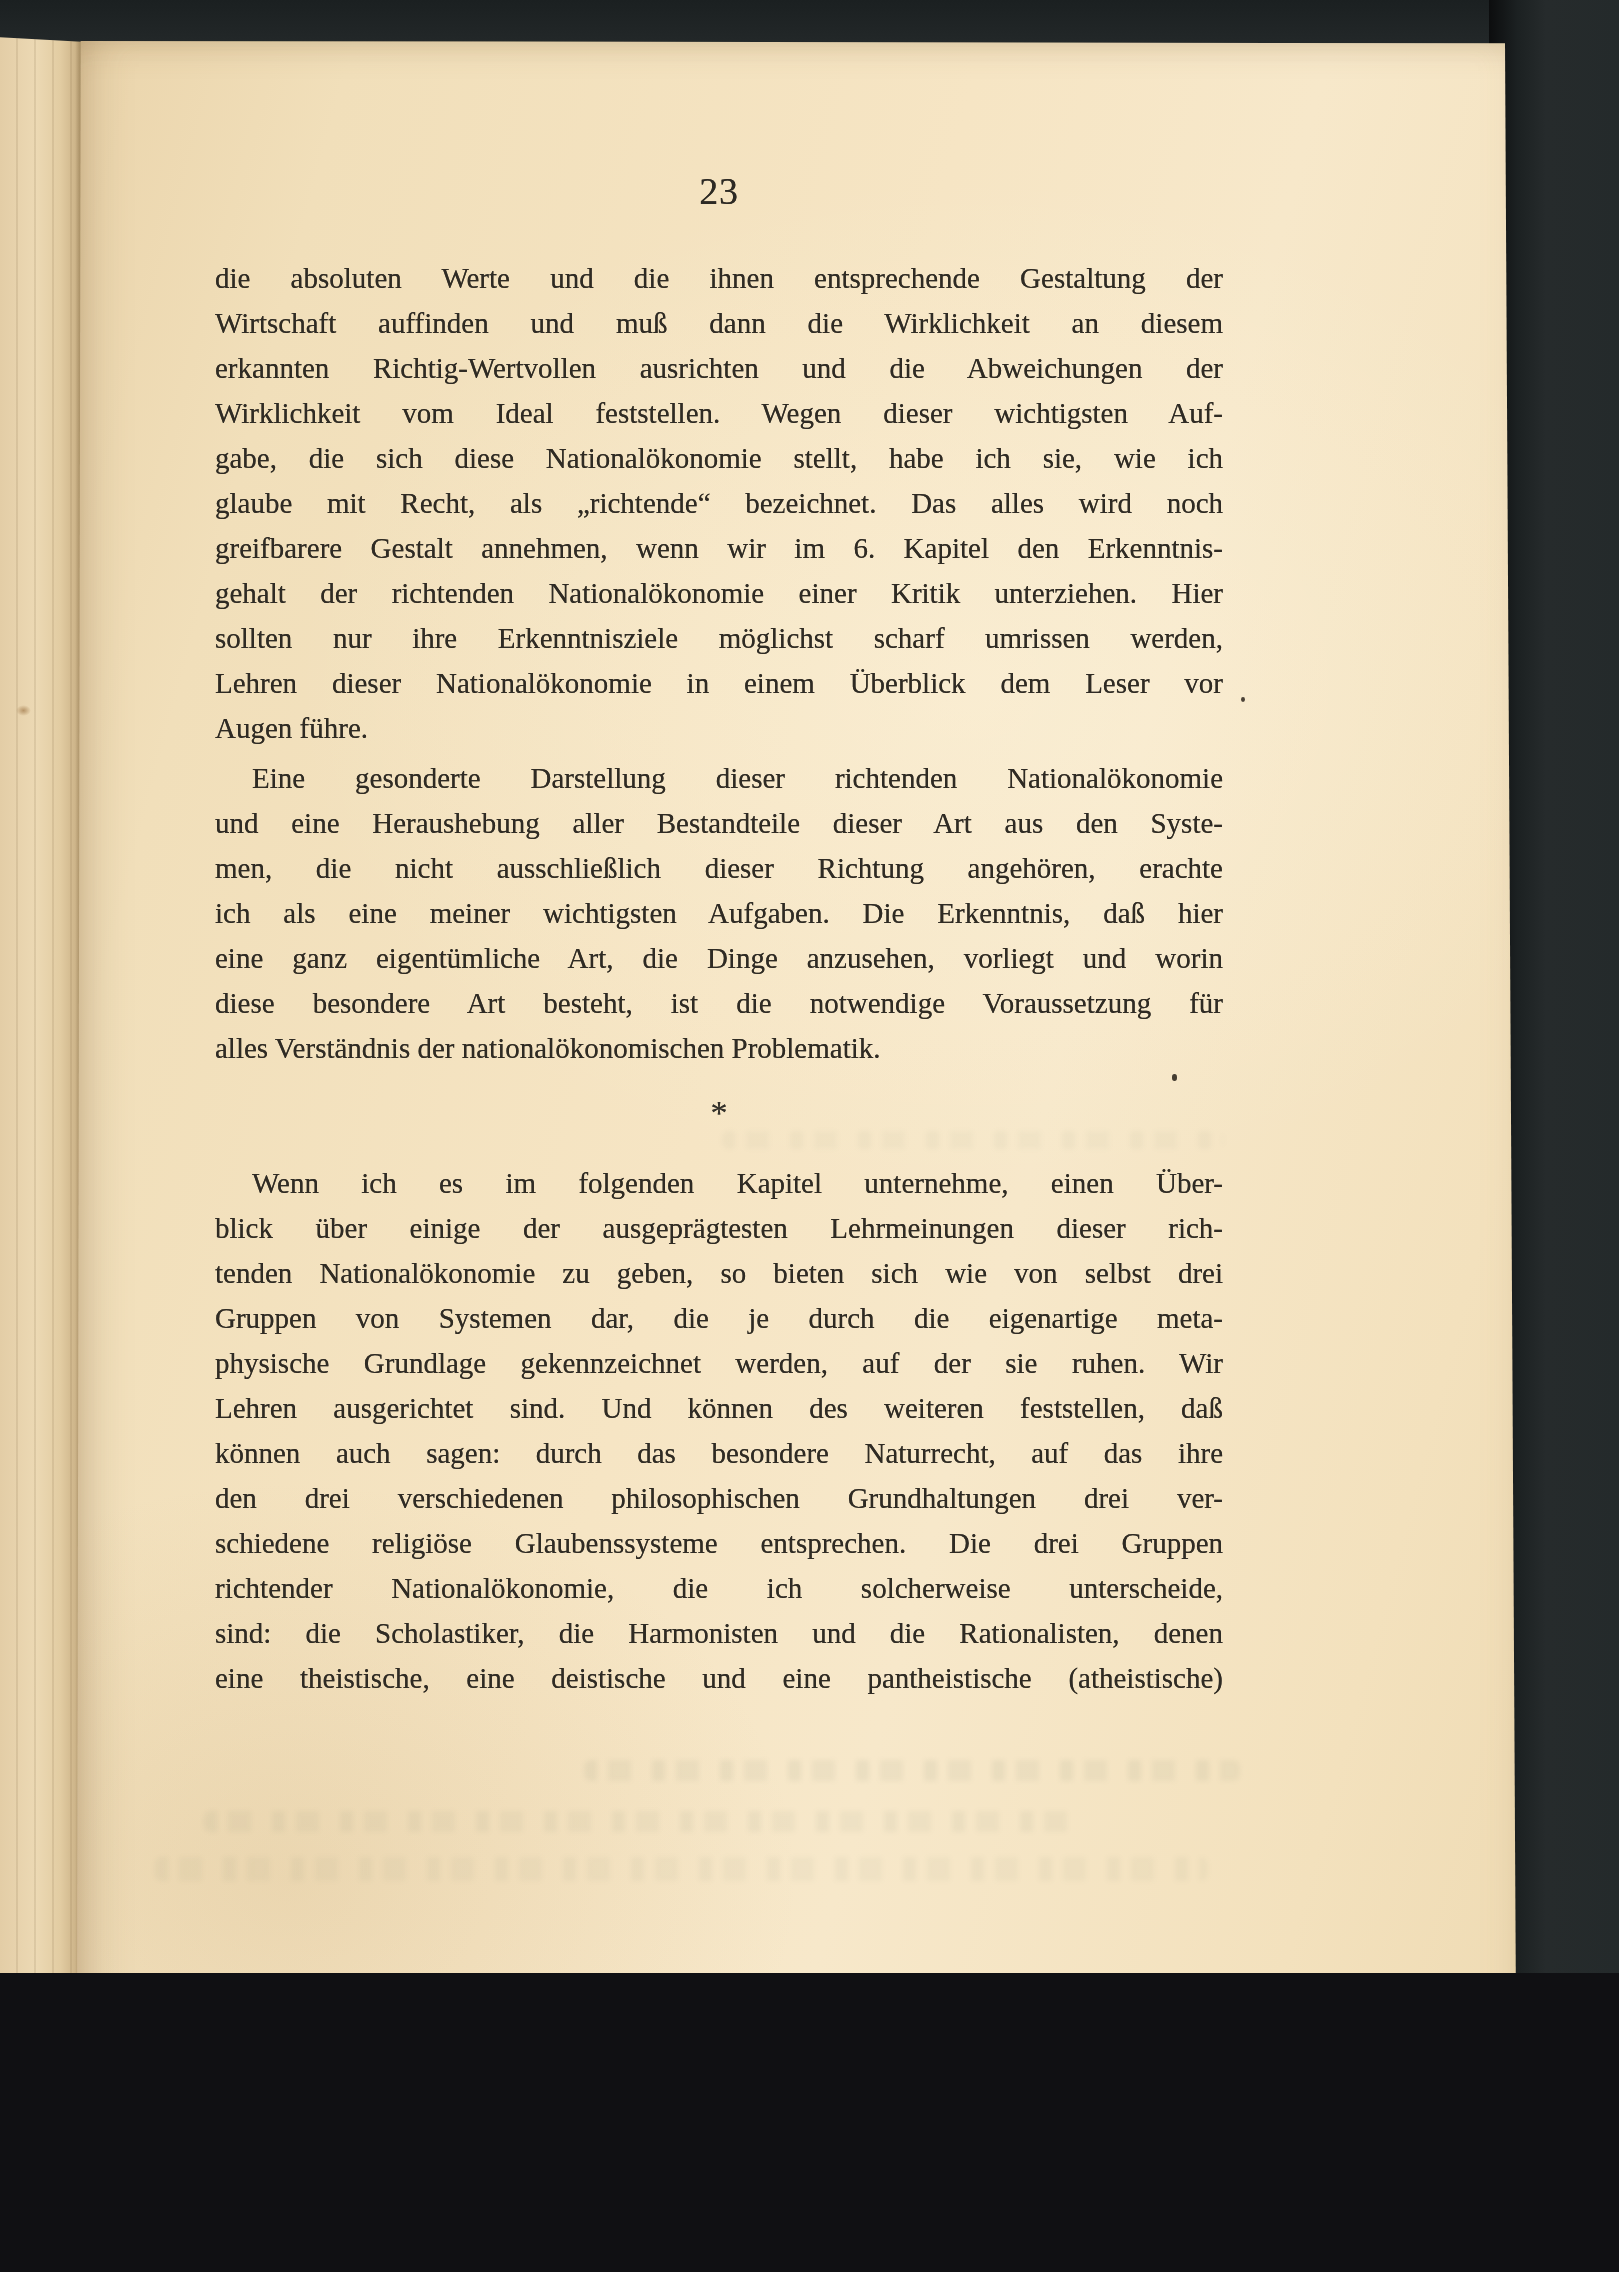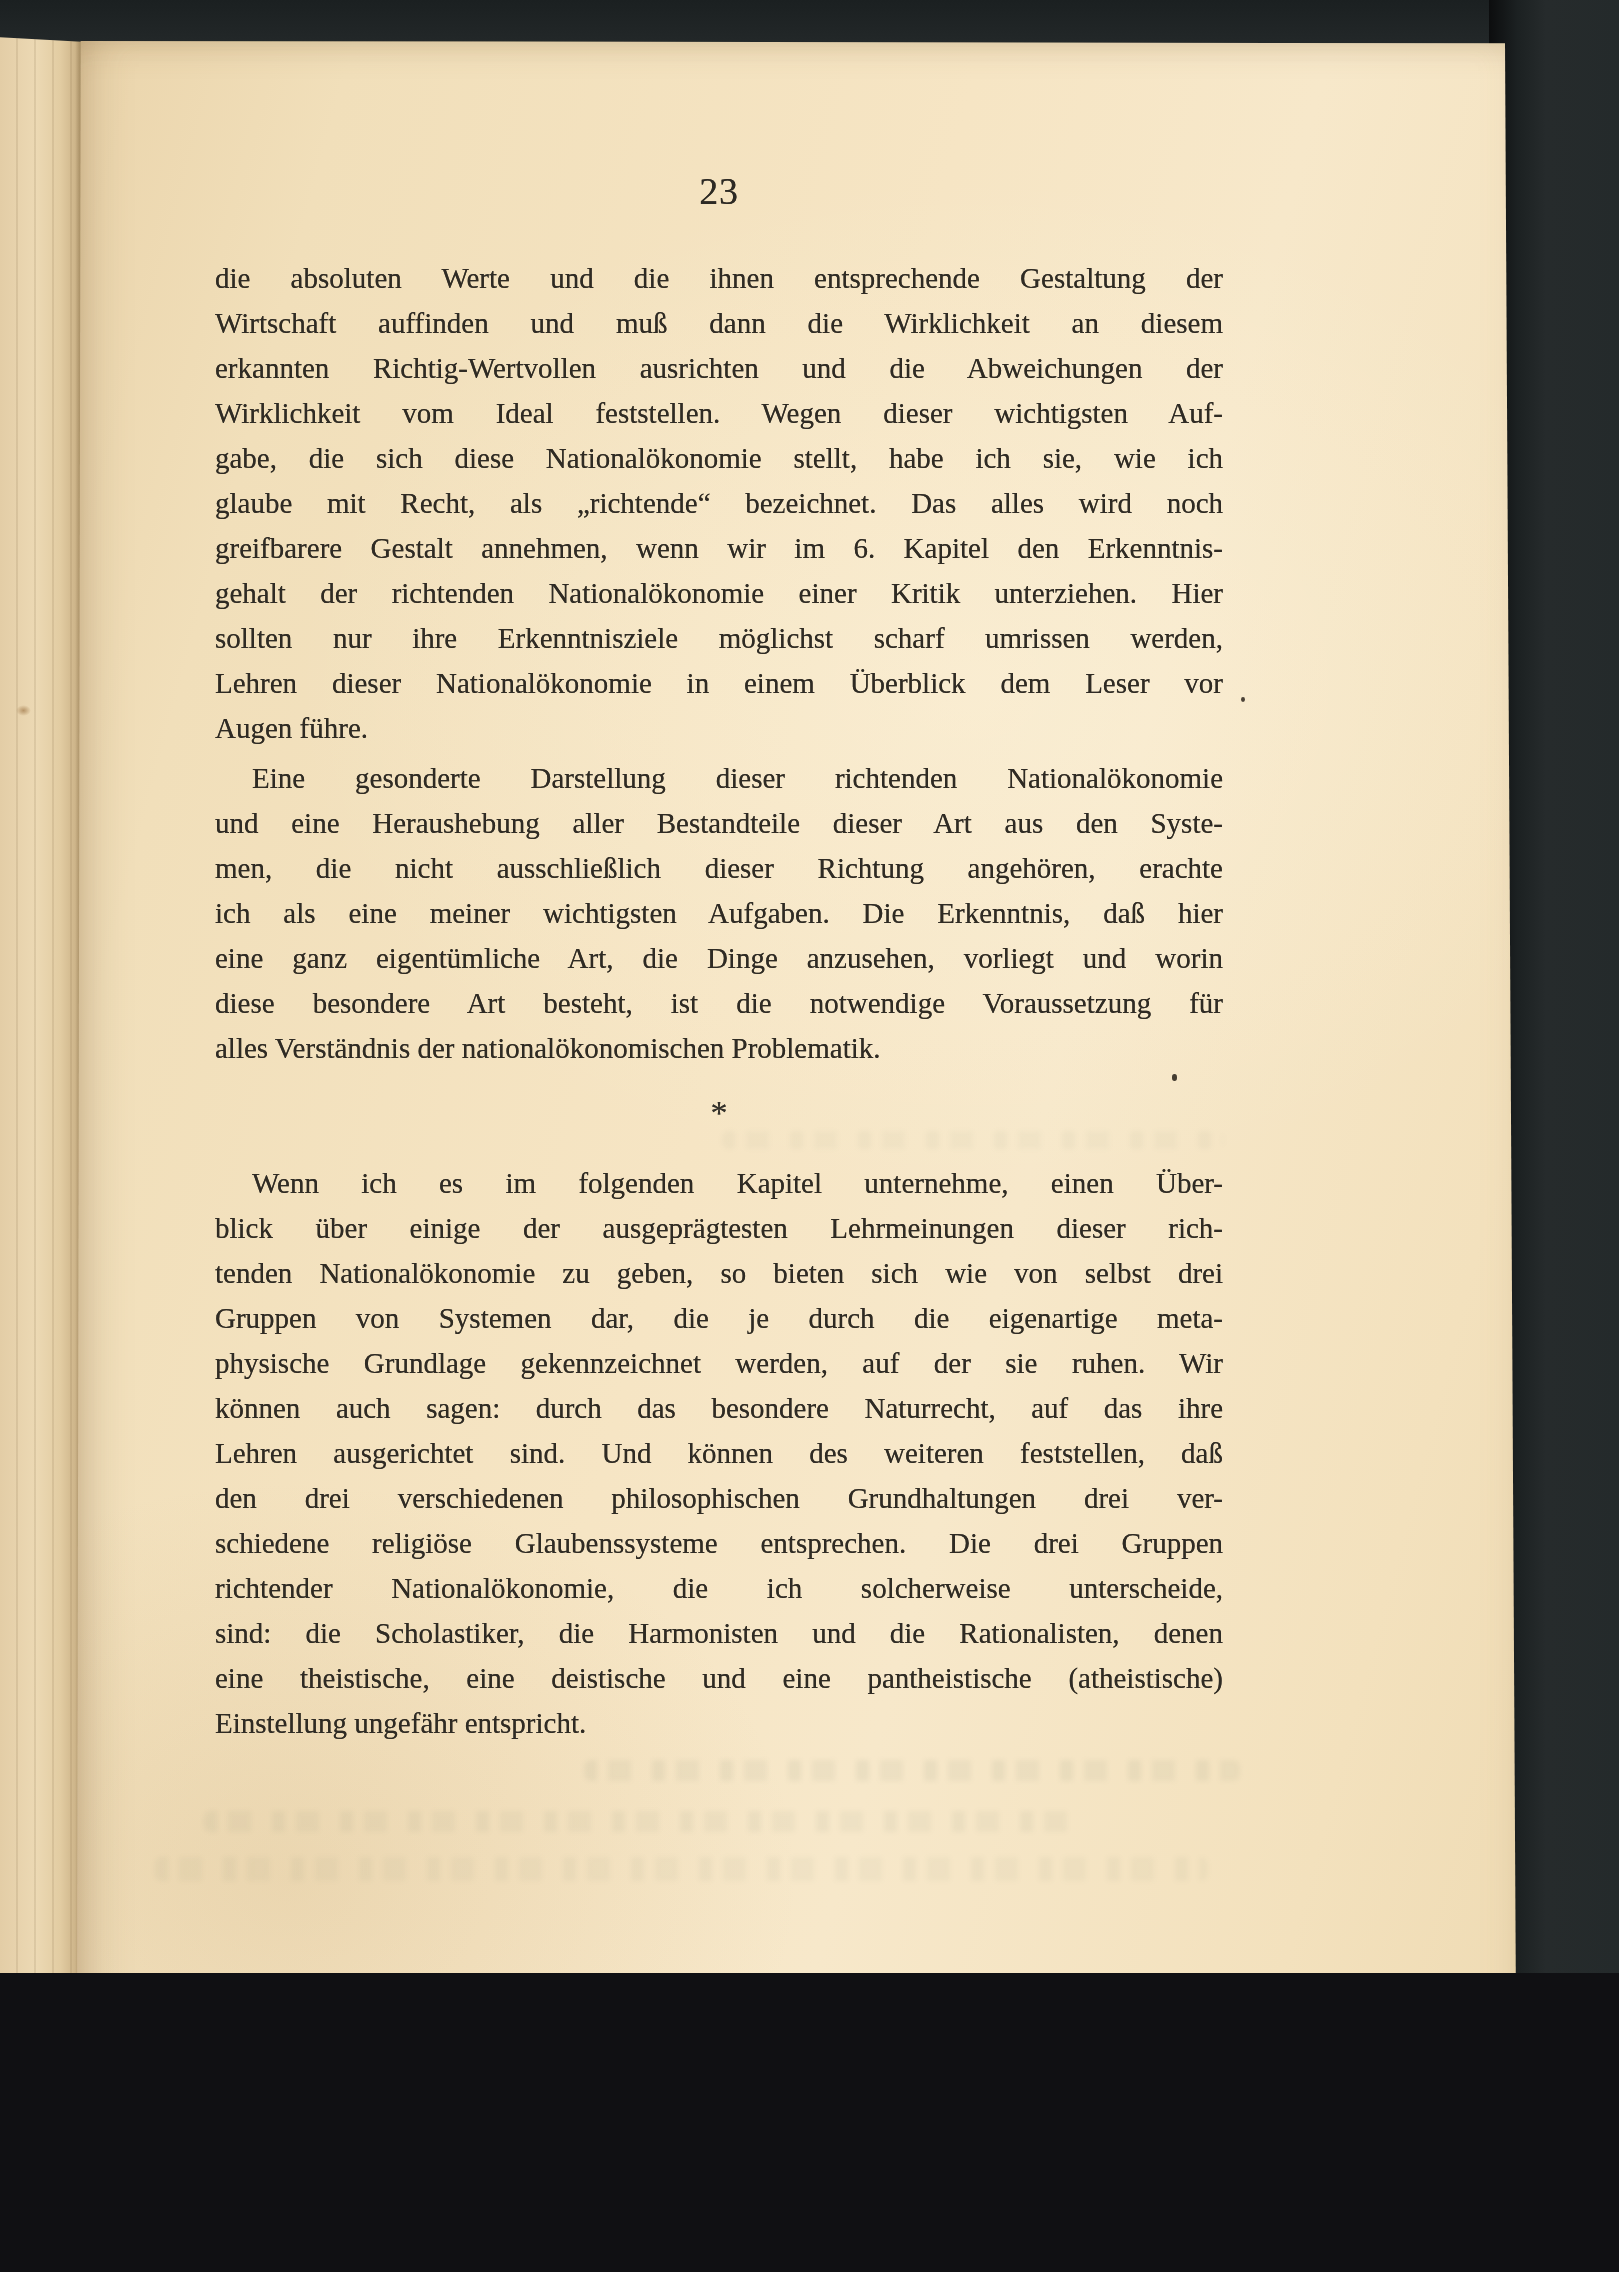--- a/index.html
+++ b/index.html
@@ -99,28 +99,27 @@
           <div class="line">diese besondere Art besteht, ist die notwendige Voraussetzung für</div>
           <div class="line last">alles Verständnis der nationalökonomischen Problematik.</div>
         </div>
         <div class="sep">*</div>
         <div class="paragraph">
           <div class="line indent">Wenn ich es im folgenden Kapitel unternehme, einen Über-</div>
           <div class="line">blick über einige der ausgeprägtesten Lehrmeinungen dieser rich-</div>
           <div class="line">tenden Nationalökonomie zu geben, so bieten sich wie von selbst drei</div>
           <div class="line">Gruppen von Systemen dar, die je durch die eigenartige meta-</div>
           <div class="line">physische Grundlage gekennzeichnet werden, auf der sie ruhen. Wir</div>
+          <div class="line">Lehren ausgerichtet sind. Und können des weiteren feststellen, daß</div>
           <div class="line">können auch sagen: durch das besondere Naturrecht, auf das ihre</div>
-          <div class="line">Lehren ausgerichtet sind. Und können des weiteren feststellen, daß</div>
           <div class="line">den drei verschiedenen philosophischen Grundhaltungen drei ver-</div>
           <div class="line">schiedene religiöse Glaubenssysteme entsprechen. Die drei Gruppen</div>
           <div class="line">richtender Nationalökonomie, die ich solcherweise unterscheide,</div>
           <div class="line">sind: die Scholastiker, die Harmonisten und die Rationalisten, denen</div>
           <div class="line">eine theistische, eine deistische und eine pantheistische (atheistische)</div>
-          <div class="line last">Einstellung ungefähr entspricht.</div>
         </div>
       </div>
 
     <div class="ghost" style="left:651px;top:1095px;width:502px;height:18px;opacity:.12;"></div>
     <div class="ghost" style="left:513px;top:1724px;width:656px;height:21px;opacity:.20;"></div>
     <div class="ghost" style="left:133px;top:1775px;width:875px;height:21px;opacity:.17;"></div>
     <div class="ghost" style="left:84px;top:1821px;width:1053px;height:24px;opacity:.14;"></div>
 
     <div class="speck" style="left:1101px;top:1038px;width:4.9px;height:6.5px;background:#45air;background:#453d31;"></div>
     <div class="speck" style="left:1170px;top:661px;width:4px;height:4.9px;background:#4a4136;"></div>

